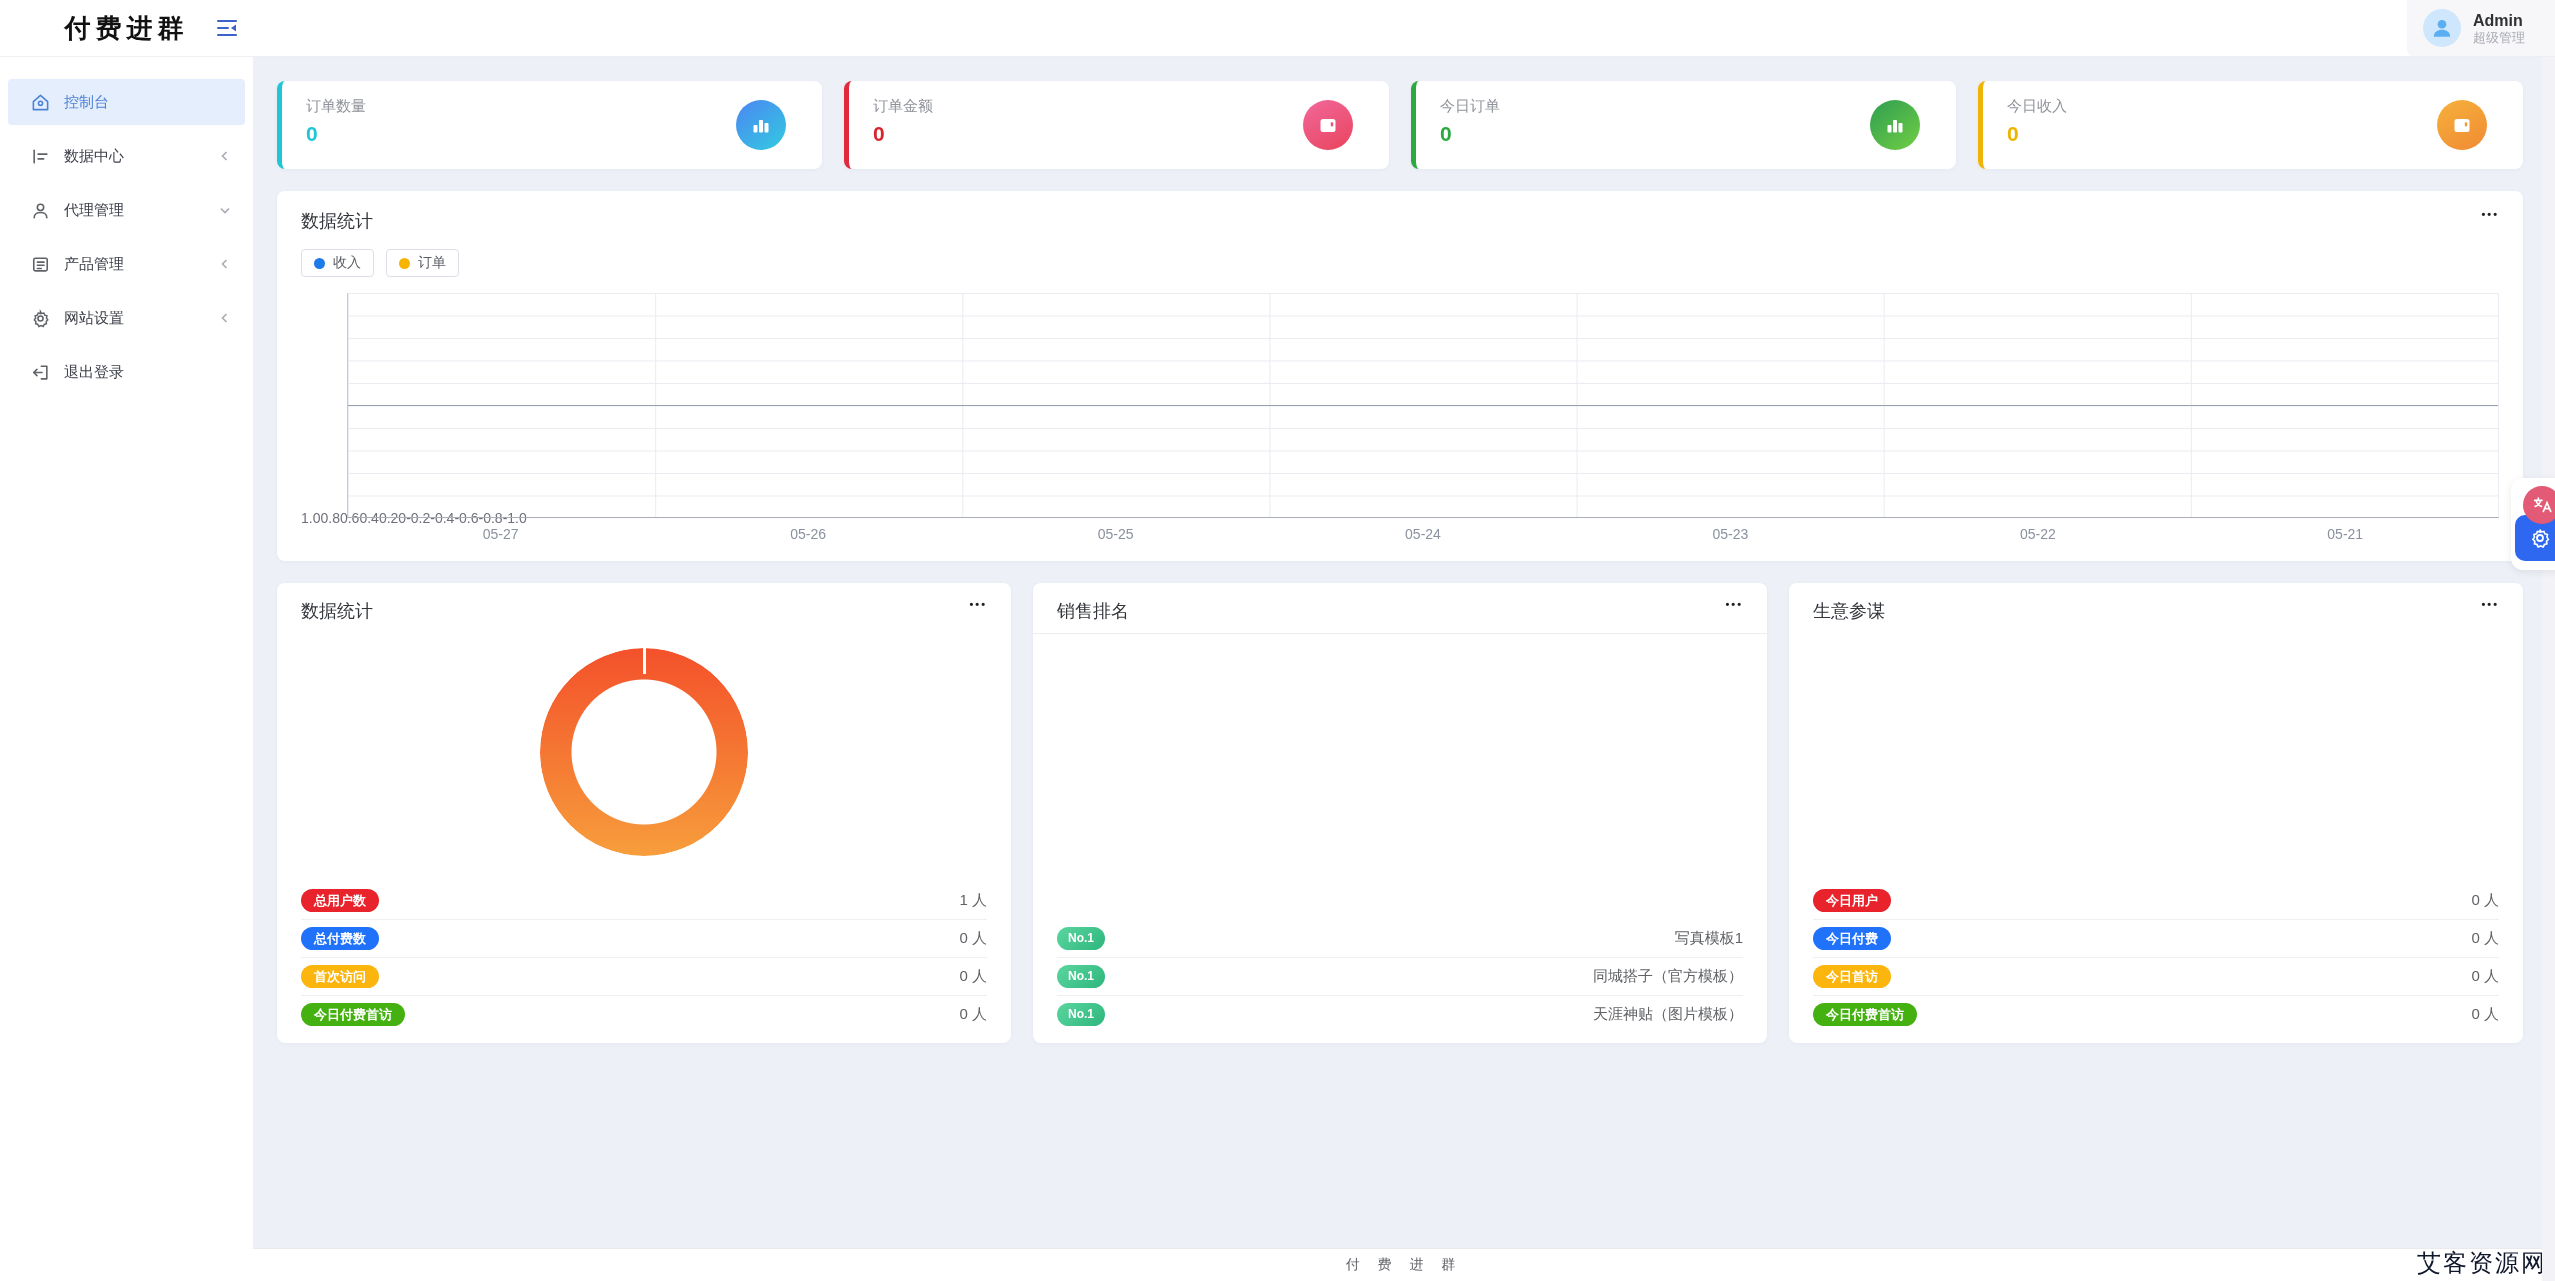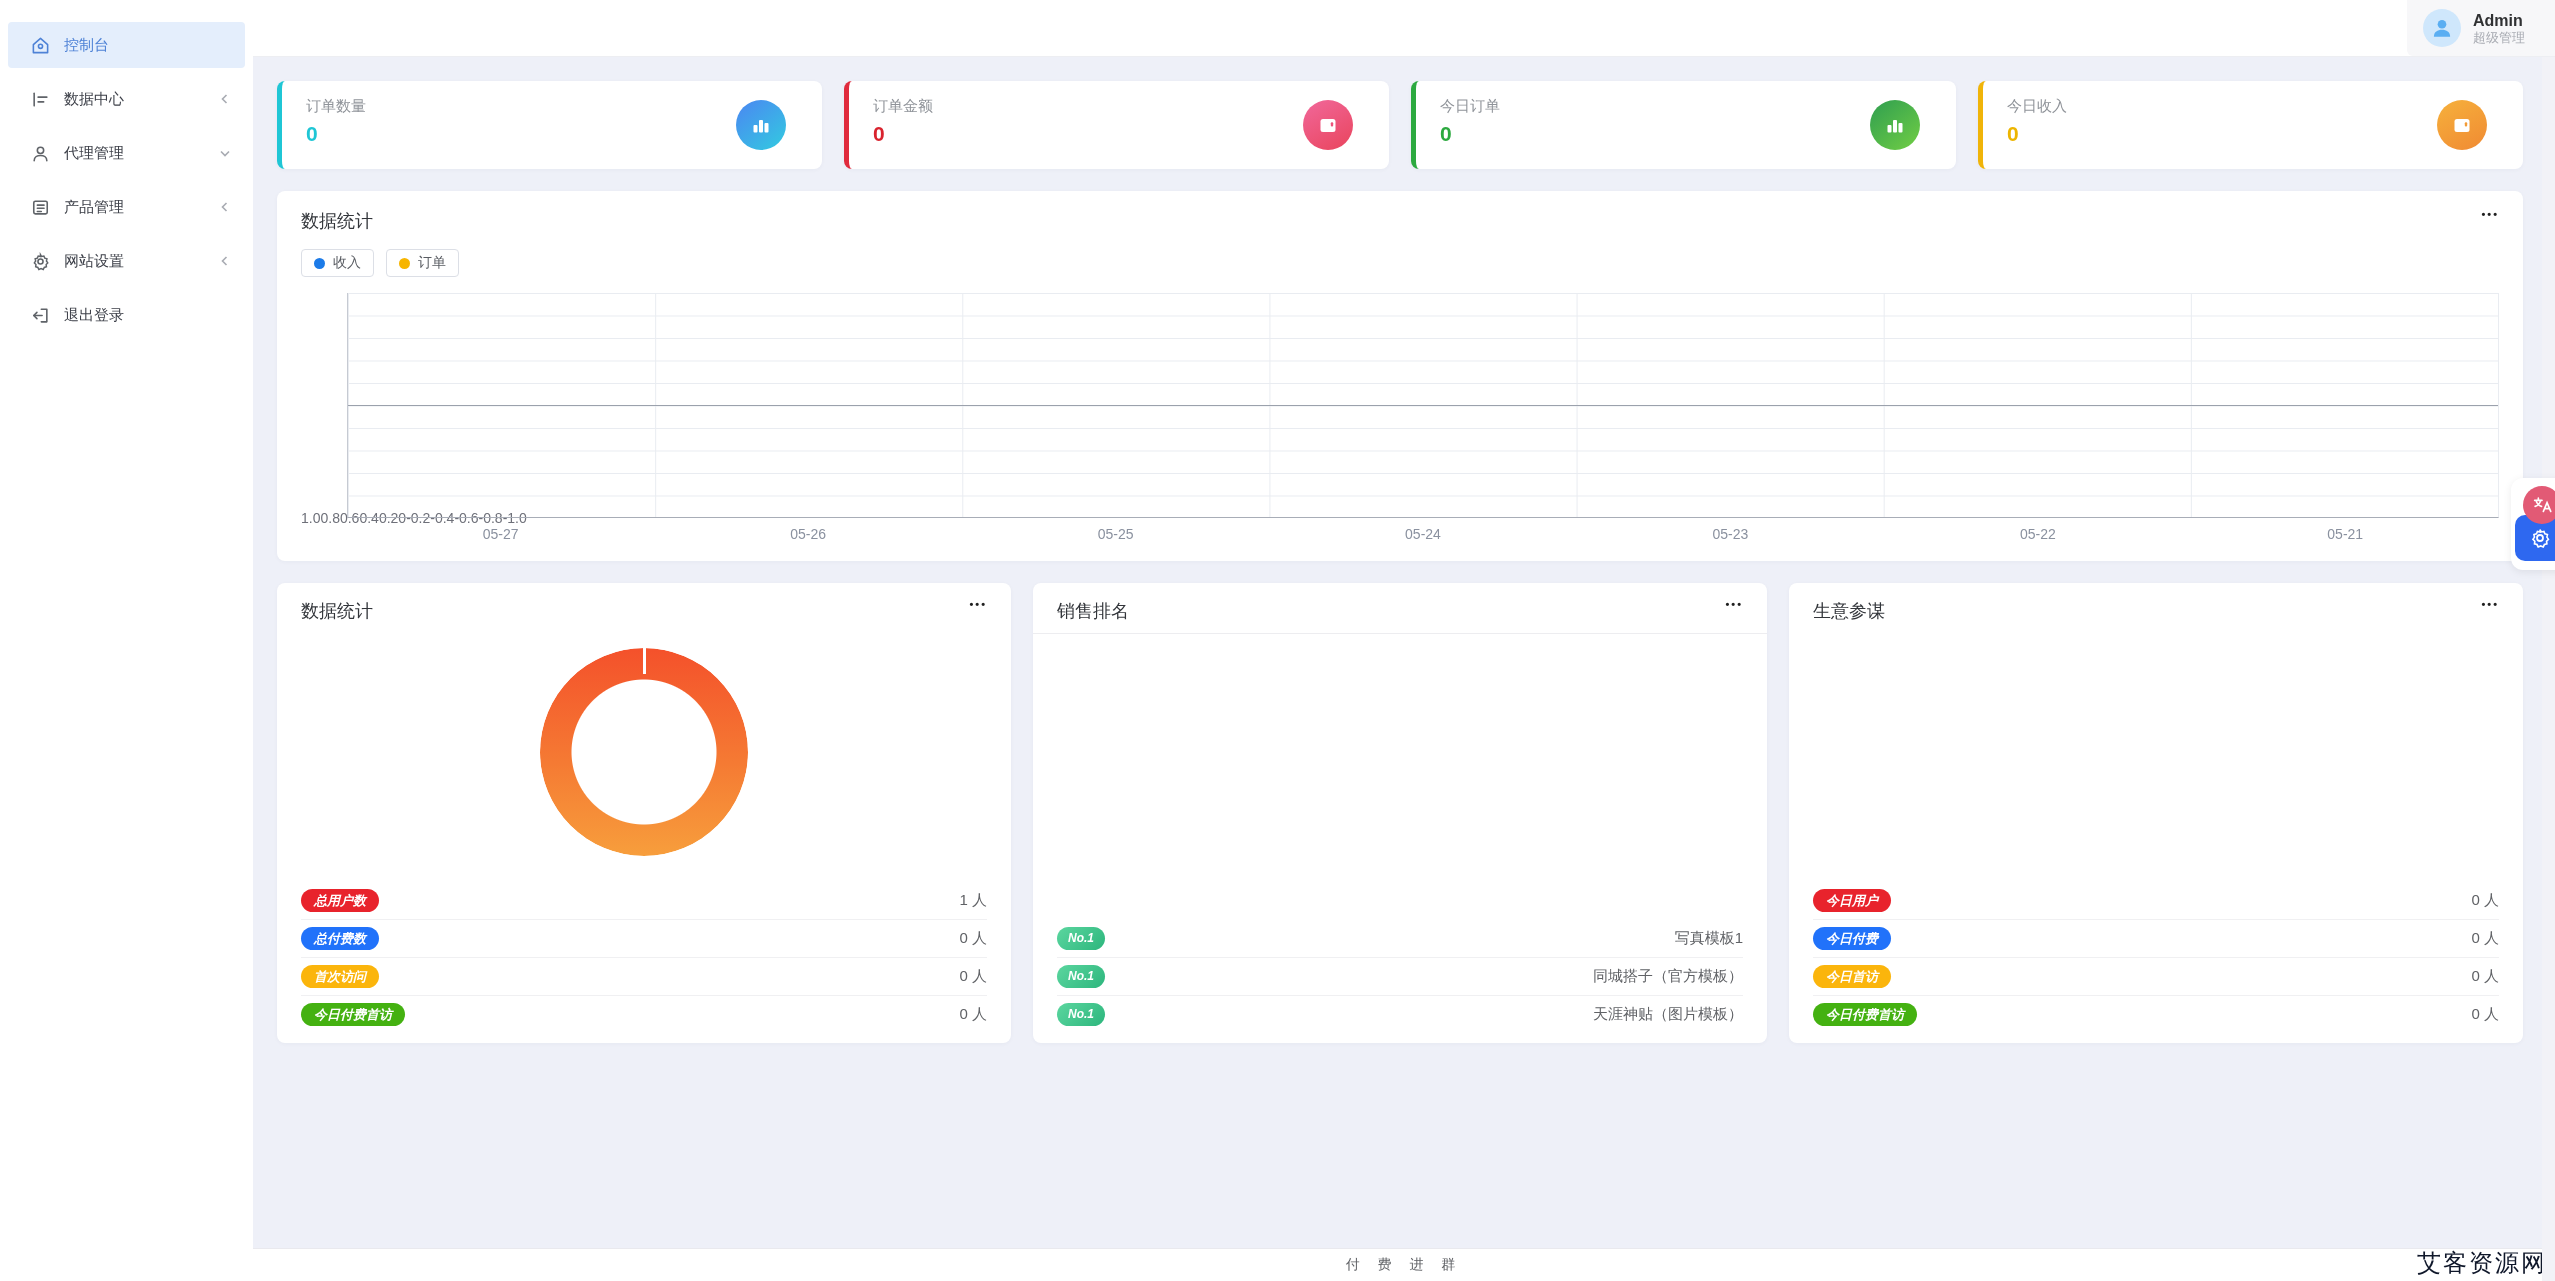--- a/index.html
+++ b/index.html
@@ -60,39 +60,52 @@
   .head-divider { border-bottom:1px solid #ededf0; margin:10px -24px 0 -24px; }
   .donut-zone { flex:1; display:flex; align-items:center; justify-content:center; position:relative; }
   .ring { width:208px; height:208px; border-radius:50%; position:relative;
           background:linear-gradient(180deg,#f4512b 0%,#f57a33 55%,#f79e3c 100%);
           -webkit-mask:radial-gradient(circle closest-side, transparent 72px, #000 73px);
           mask:radial-gradient(circle closest-side, transparent 72px, #000 73px); }
   .ring-gap { position:absolute; left:50%; top:0; width:3px; height:34px; margin-left:-1px; background:#fff; }
   .rows { margin-top:auto; }
   .stat-line { height:38px; display:flex; align-items:center; justify-content:space-between; }
   .rows .stat-line + .stat-line { border-top:1px solid #f0f0f2; }
-  .pill { color:#fff; font-size:13px; font-weight:bold; padding:4px 13px; border-radius:12px; line-height:15px;font-style:italic; }
+  .pill { color:#fff; font-size:13px; font-weight:bold; padding:4px 13px; border-radius:12px; line-height:15px; }
   .pill.rank { font-size:12px; padding:4px 11px; }
   .line-value { font-size:15px; color:#606266; }
   .spacer { flex:1; }
 
   
   .footer { position:absolute; left:253px; right:0; bottom:0; height:33px; background:#fff; border-top:1px solid #e9e9ee; display:flex; align-items:center; justify-content:center; font-size:14px; letter-spacing:7px; color:#606266; z-index:4; }
   .watermark { position:absolute; right:8px; bottom:2px; font-size:24px; color:#0f172a; letter-spacing:2px; z-index:5; }
 
   
   .scroll-track { position:absolute; right:0; top:57px; bottom:0; width:13px; background:#f2f2f7; z-index:6; }
   .float-backdrop { position:absolute; right:-16px; top:478px; width:60px; height:92px; background:#fff; border-radius:12px; box-shadow:0 2px 8px rgba(0,0,0,0.08); z-index:7; }
   .translate-btn { position:absolute; right:-6px; top:486px; width:38px; height:38px; border-radius:50%; background:#e25a75; display:flex; align-items:center; justify-content:center; z-index:9; cursor:pointer; }
   .gear-btn { position:absolute; right:-10px; top:515px; width:50px; height:46px; border-radius:10px; background:#2e68f0; display:flex; align-items:center; justify-content:center; z-index:8; cursor:pointer; }
 </style>
 </head>
 <body>
 
 <aside class="sidebar">
+  <div class="logo-row">
+    <span class="logo-text">付费进群</span>
+    <span class="collapse-btn">
+      <svg width="20" height="18" viewBox="0 0 20 18">
+        <g stroke="#3d63c9" stroke-width="2" stroke-linecap="round">
+          <line x1="1" y1="2" x2="19" y2="2"></line>
+          <line x1="1" y1="9" x2="11" y2="9"></line>
+          <line x1="1" y1="16" x2="19" y2="16"></line>
+        </g>
+        <polygon points="19,5.5 14,9 19,12.5" fill="#3d63c9"></polygon>
+      </svg>
+    </span>
+  </div>
   <nav class="menu">
     <div class="menu-item active">
       <span class="mi-icon">
         <svg width="19" height="19" viewBox="0 0 24 24" fill="none" stroke="#4e82d6" stroke-width="2" stroke-linejoin="round">
           <path d="M3 11 L12 3 L21 11 L21 21 L3 21 Z"></path>
             <circle cx="12" cy="13" r="2.6"></circle>
         </svg>
       </span>
       <span>控制台</span>
     </div>

